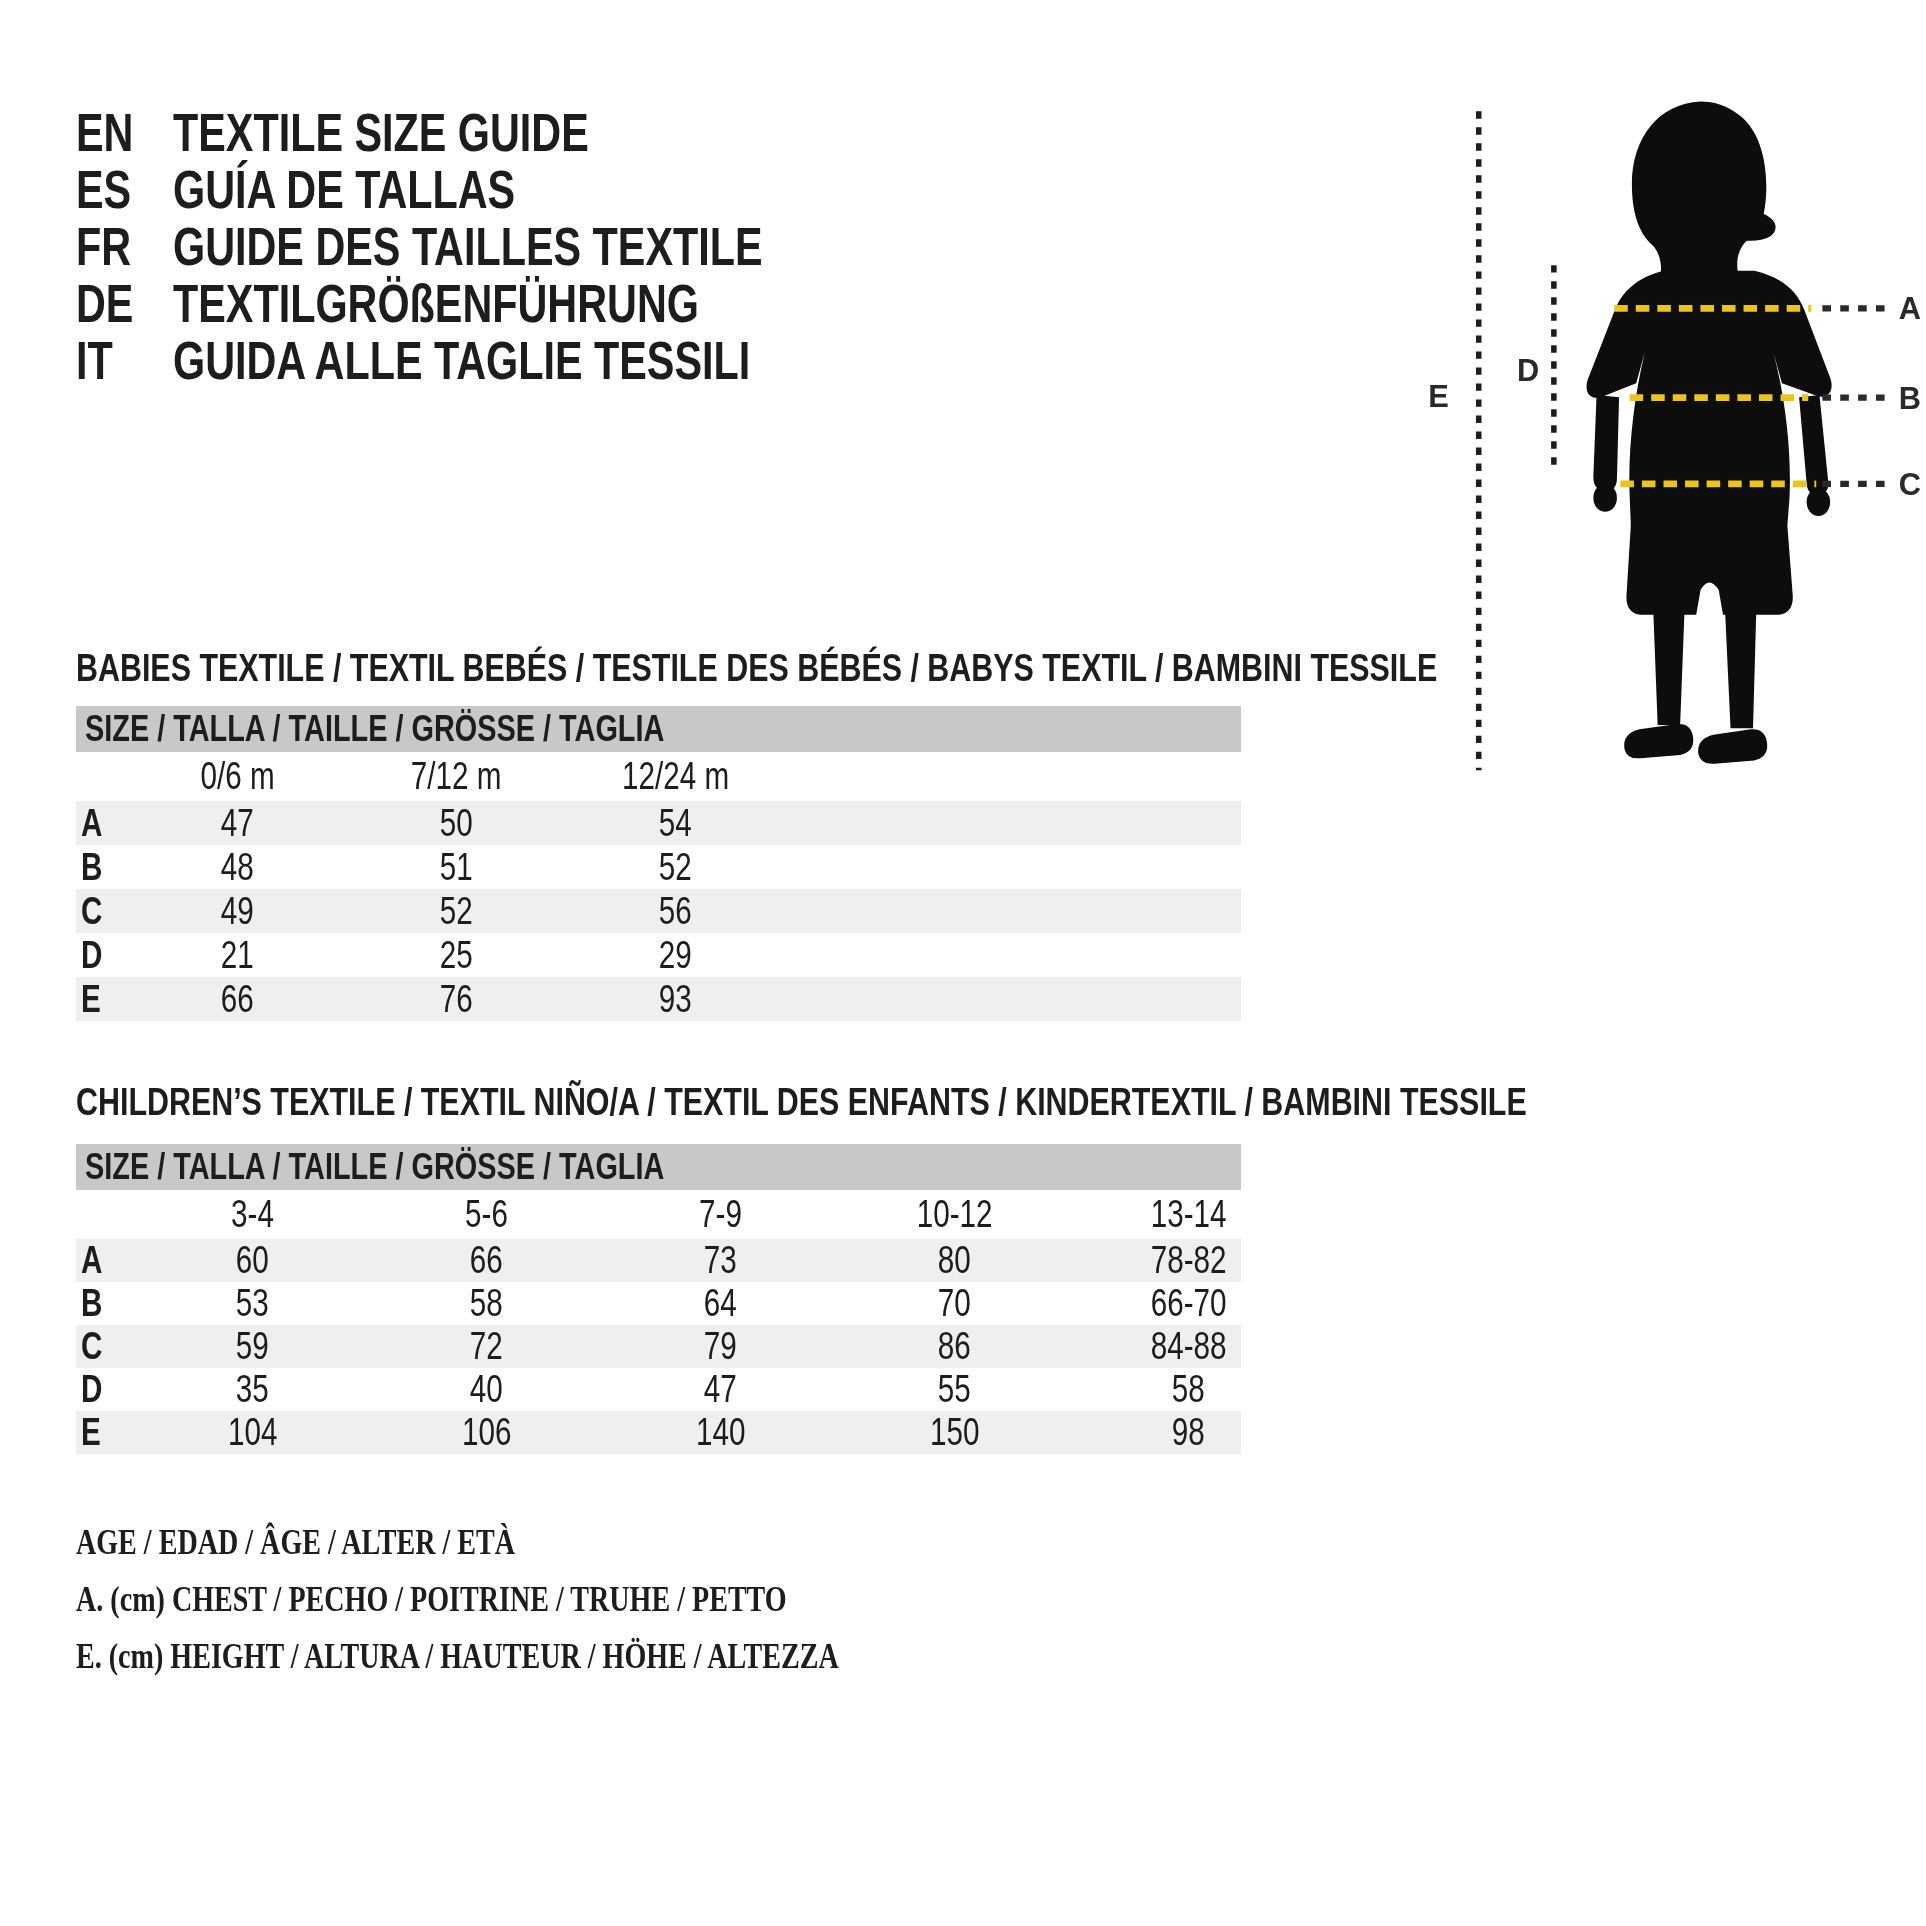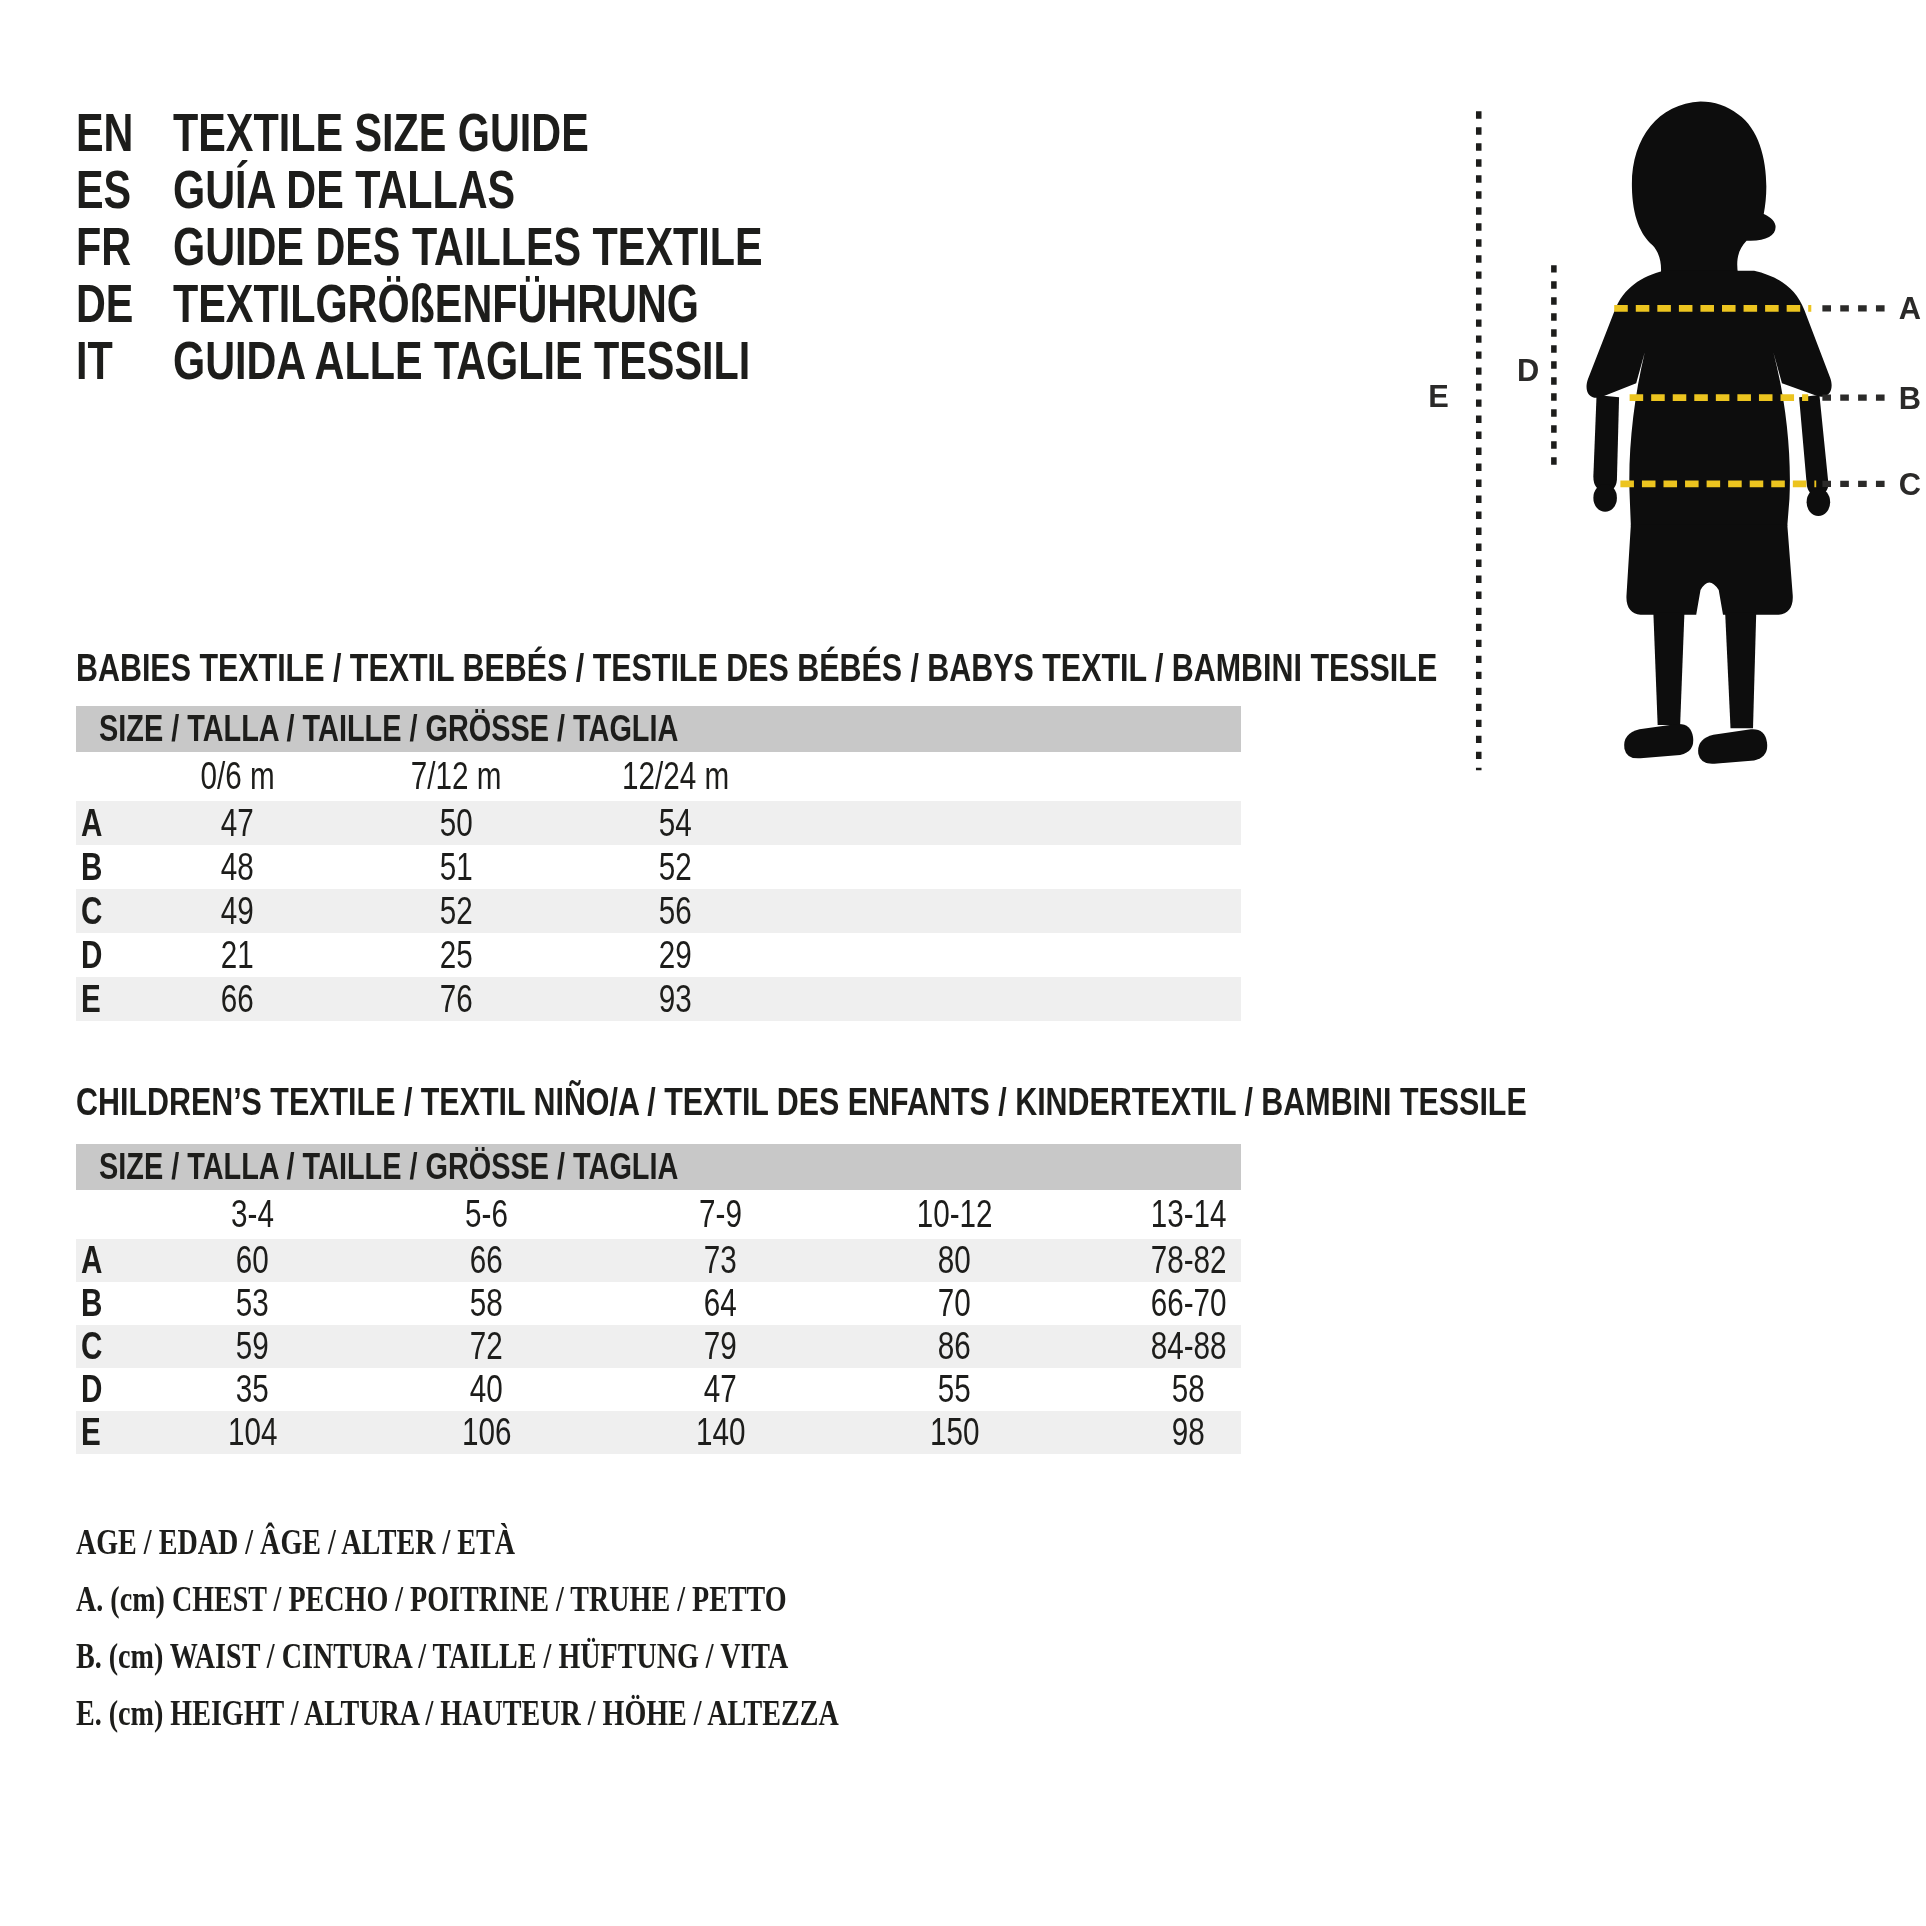--- a/index.html
+++ b/index.html
@@ -19,21 +19,21 @@
   .lang-row { height:57px; display:flex; align-items:center; font-size:53px; font-weight:700; letter-spacing:0; }
   .lang-code { width:97px; flex:none; }
 
   
   .section-title { left:76px; font-size:39px; font-weight:700; height:39px; line-height:39px; white-space:nowrap; }
 
   
   .size-table { width:1165px; }
   .bar {
     height:46px; background:#c8c8c8; display:flex; align-items:center;
-    padding-left:23px; box-sizing:border-box; font-size:37px; font-weight:700;
+    padding-left:9px; box-sizing:border-box; font-size:37px; font-weight:700;
   }
   .grid { display:grid; align-items:center; }
   .grid.babies   { grid-template-columns:52px 219px 219px 219px 1fr; }
   .grid.children { grid-template-columns:52px 219px 219px 219px 219px 219px 1fr;gap:15px; }
   .colhead-row { height:49px; }
   .data-row    { height:44px; }
   .data-row.ch { height:43px; }
   .stripe { background:#efefef; }
   .cell { font-size:38px; font-weight:400; text-align:center; }
   .rowlabel { font-size:38px; font-weight:700; text-align:left; padding-left:5px; }
@@ -235,19 +235,16 @@
 </div>
 
 <div class="abs" id="legend">
   <div class="legend-line">
       <span class="cond condL">AGE / EDAD / ÂGE / ALTER / ETÀ</span>
     </div>
   <div class="legend-line">
       <span class="cond condL">A. (cm) CHEST / PECHO / POITRINE / TRUHE / PETTO</span>
     </div>
   <div class="legend-line">
-      <span class="cond condL">B. (cm) WAIST / CINTURA / TAILLE / HÜFTUNG / VITA</span>
-    </div>
-  <div class="legend-line">
       <span class="cond condL">E. (cm) HEIGHT / ALTURA / HAUTEUR / HÖHE / ALTEZZA</span>
     </div>
 </div>
 
 
 </body></html>

